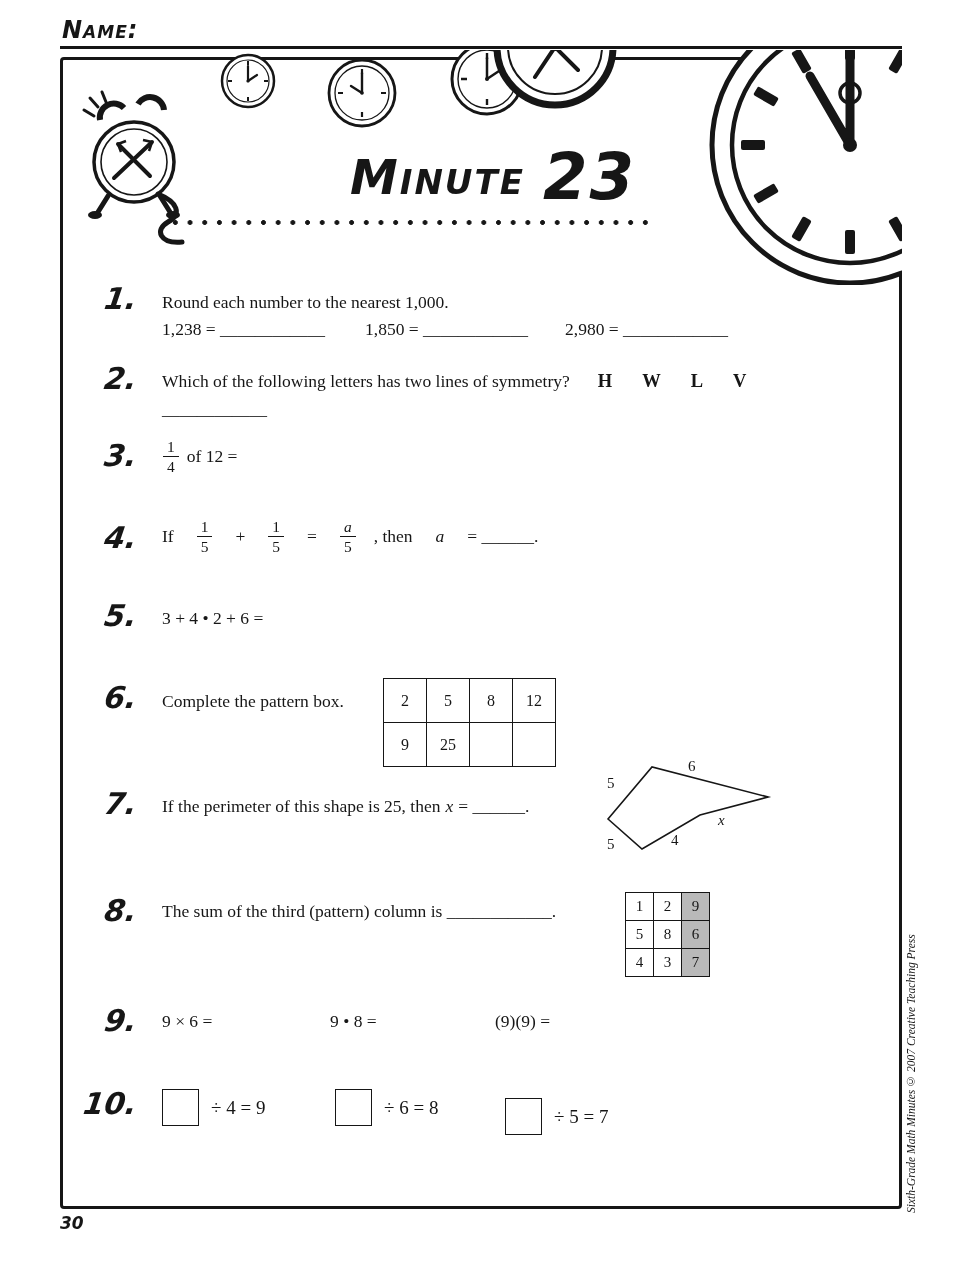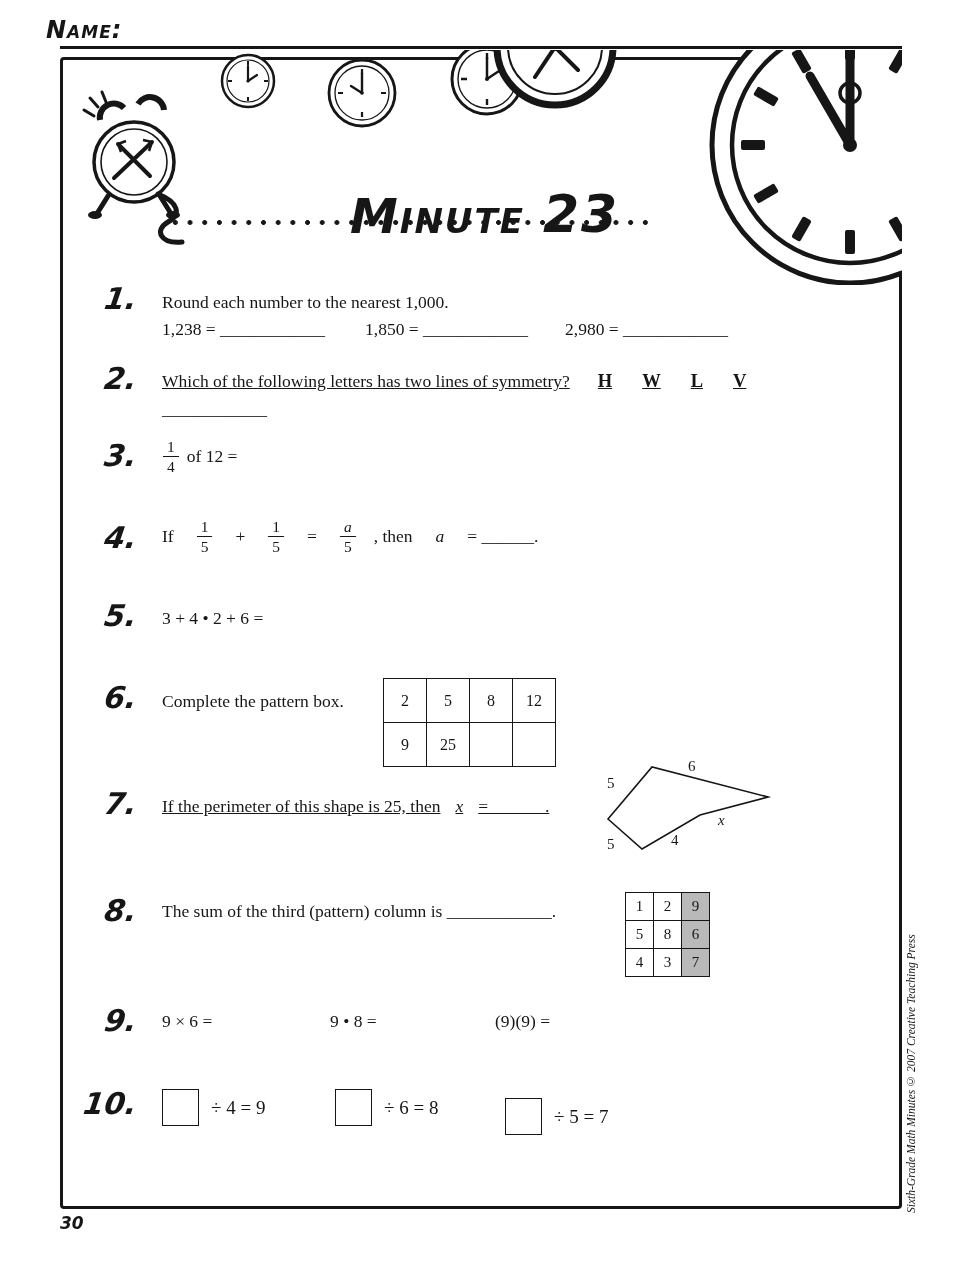--- a/index.html
+++ b/index.html
@@ -7,49 +7,49 @@
   body {
     width:979px; height:1266px; position:relative; overflow:hidden;
     font-family:"Liberation Serif", serif; color:#161616;
   }
   .abs { position:absolute; }
 
   
   .frame { left:60px; top:57px; width:842px; height:1152px; border:3px solid #161616; border-radius:4px; }
   .name-line { left:60px; top:46px; width:842px; height:3px; background:#161616; }
   .name-label {
-    left:46px; top:16px; font-family:"DejaVu Sans", sans-serif; font-weight:bold; font-style:italic;
+    left:62px; top:16px; font-family:"DejaVu Sans", sans-serif; font-weight:bold; font-style:italic;
     font-variant:small-caps; font-size:24px; letter-spacing:1px;
   }
 
   
   .deco { left:60px; top:50px; width:842px; height:235px; overflow:hidden; }
 
   
-  .title-row { left:350px; top:140px; display:flex; align-items:flex-end; gap:18px;margin-top:44px; }
+  .title-row { left:350px; top:140px; display:flex; align-items:center; gap:18px; }
   .title-word {
     font-family:"DejaVu Sans", sans-serif; font-weight:bold; font-style:italic;
     font-variant:small-caps; font-size:48px; letter-spacing:2px;
   }
-  .title-num { font-family:"DejaVu Sans", sans-serif; font-weight:bold; font-style:italic; font-size:52px; letter-spacing:2px; }
+  .title-num { font-family:"DejaVu Sans", sans-serif; font-weight:bold; font-style:italic; font-size:64px; letter-spacing:2px; }
   .dots {
     left:168px; top:219px; width:484px; height:7px;
     background-image:radial-gradient(circle, #161616 2.1px, rgba(0,0,0,0) 2.7px);
     background-size:14.7px 7px; background-repeat:repeat-x;
   }
 
   
   .qnum {
     font-family:"DejaVu Sans", sans-serif; font-style:italic; font-weight:bold; font-size:30px;
     transform:skewX(-8deg); width:52px; text-align:right;
   }
   .qtext { font-size:17.5px; }
   .ital  { font-style:italic; }
   .row { display:flex; align-items:center; }
-  .baserow { display:flex; align-items:flex-start;text-decoration:underline; }
+  .baserow { display:flex; align-items:flex-start; }
 
   .letters { display:inline-flex; gap:30px; margin-left:28px; font-weight:bold; font-size:18.5px; }
 
   .frac { display:inline-flex; flex-direction:column; align-items:center; font-size:15.5px; line-height:1.1; }
   .frac .fn { padding:0 4px 1px; border-bottom:1.4px solid #161616; }
   .frac .fd { padding-top:1px; }
 
   .pattern-table {
     left:383px; top:678px; display:grid; grid-template-columns:repeat(4,43px); grid-auto-rows:44px;
     border-top:1.5px solid #161616; border-left:1.5px solid #161616; background:#fff;
@@ -219,21 +219,21 @@
   <div class="cell">5</div>
   <div class="cell">8</div>
   <div class="cell">12</div>
   <div class="cell">9</div>
   <div class="cell">25</div>
   <div class="cell"></div>
   <div class="cell"></div>
 </div>
 
 <div class="abs qnum" style="left:85px;top:786px">7.</div>
-<div class="abs baserow qtext" style="left:162px;top:796px;gap:15px">
+<div class="abs baserow qtext" style="left:162px;top:796px;gap:5px">
   <span>If the perimeter of this shape is 25, then</span>
   <span class="ital">x</span>
   <span>= ______.</span>
 </div>
 <svg class="abs" style="left:595px;top:755px" width="185" height="105" viewBox="0 0 185 105">
   <polygon points="13,64 57,12 173,42 105,60 47,94" fill="none" stroke="#161616" stroke-width="1.6"></polygon>
   <text x="12" y="33">5</text>
   <text x="93" y="16">6</text>
   <text x="123" y="70" font-style="italic">x</text>
   <text x="76" y="90">4</text>

